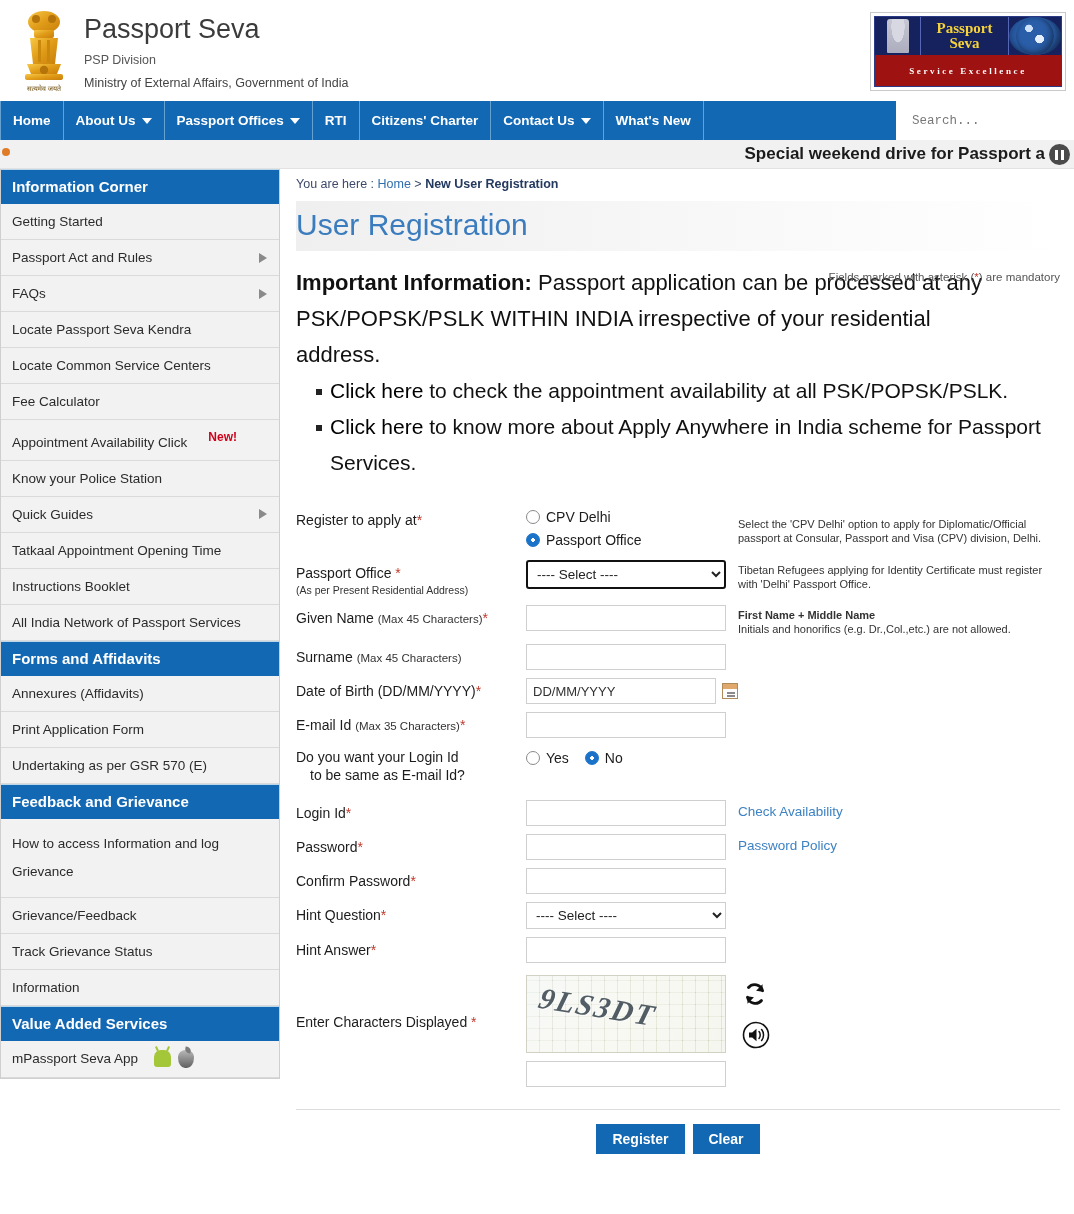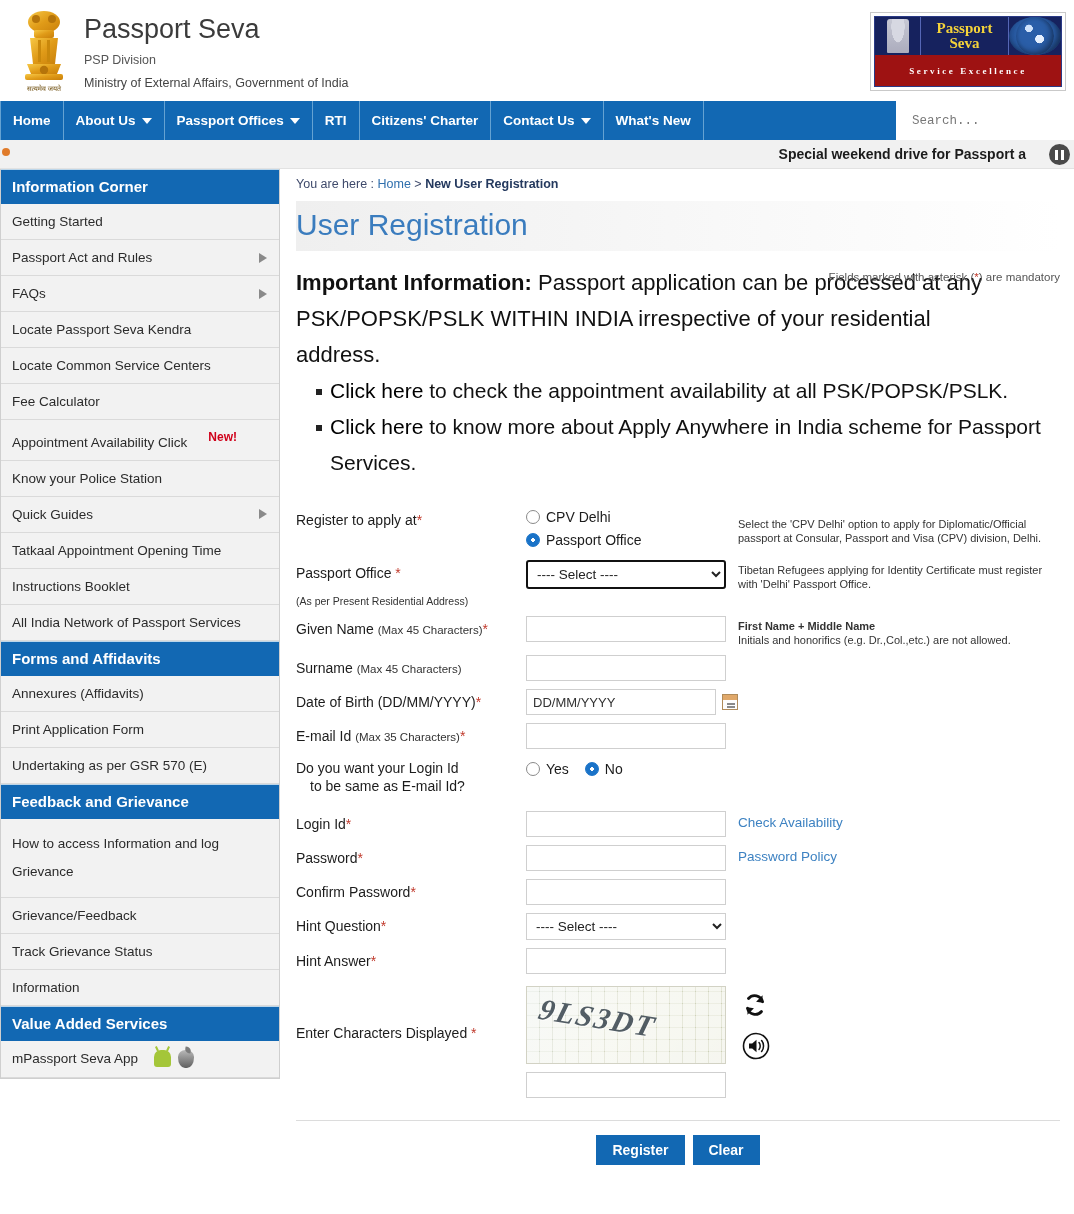--- a/index.html
+++ b/index.html
@@ -181,25 +181,25 @@
     overflow: hidden;
   }
   .marquee-dot {
     position: absolute;
     left: 2px; top: 8px;
     width: 8px; height: 8px;
     border-radius: 50%;
     background: #e07b2a;
   }
   .marquee-text {
-    font-size: 14px;
+    font-size: 17px;
     font-weight: bold;
     color: #1b1b1b;
     white-space: nowrap;
-    padding-right: 48px;
+    padding-right: 29px;
     text-align: right;
   }
   .marquee-pause {
     position: absolute;
     right: 4px; top: 4px;
     width: 21px; height: 21px;
     border-radius: 50%;
     background: #4a4a4a;
     display: flex; align-items: center; justify-content: center;
     cursor: pointer;
@@ -373,21 +373,21 @@
     color: #1c1c1c;
     line-height: 18px;
     padding-top: 4px;
   }
   .fl small { font-size: 11.5px; color: #333; }
   .fl .sub {
     display: block;
     font-size: 10.5px;
     color: #333;
     line-height: 13px;
-    margin-top: 13px;
+    margin-top: 2px;
   }
   .req { color: #c0392b; }
   .fc {
     width: 202px;
     flex: 0 0 202px;
   }
   .fh {
     flex: 1 1 auto;
     font-size: 11px;
     color: #333;

